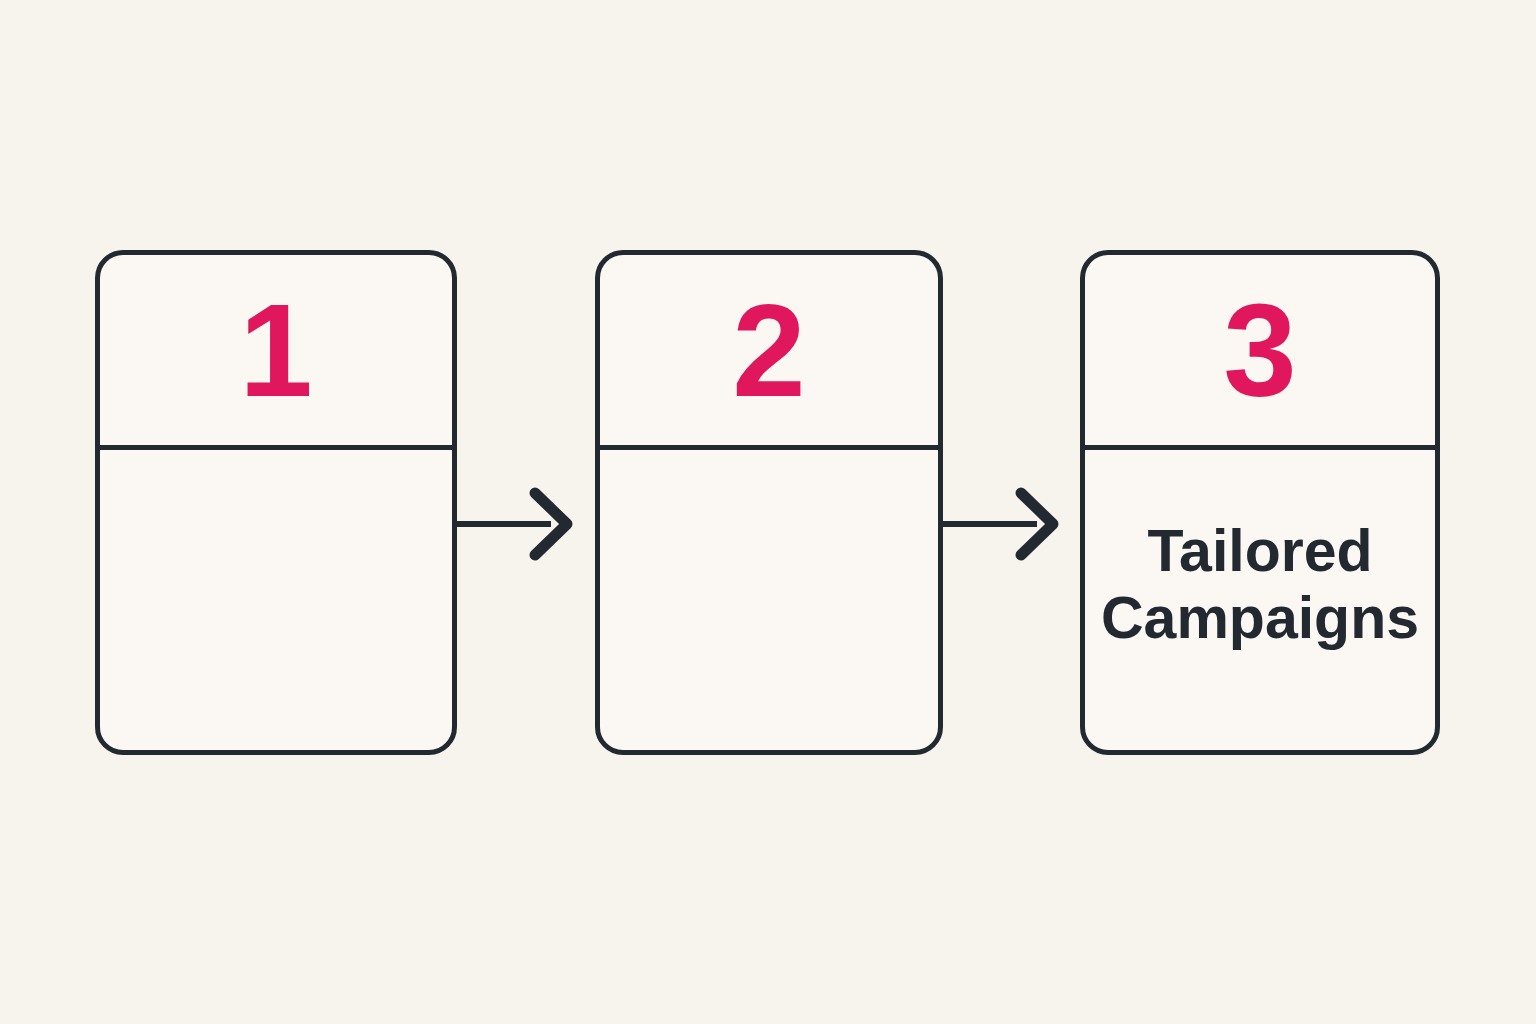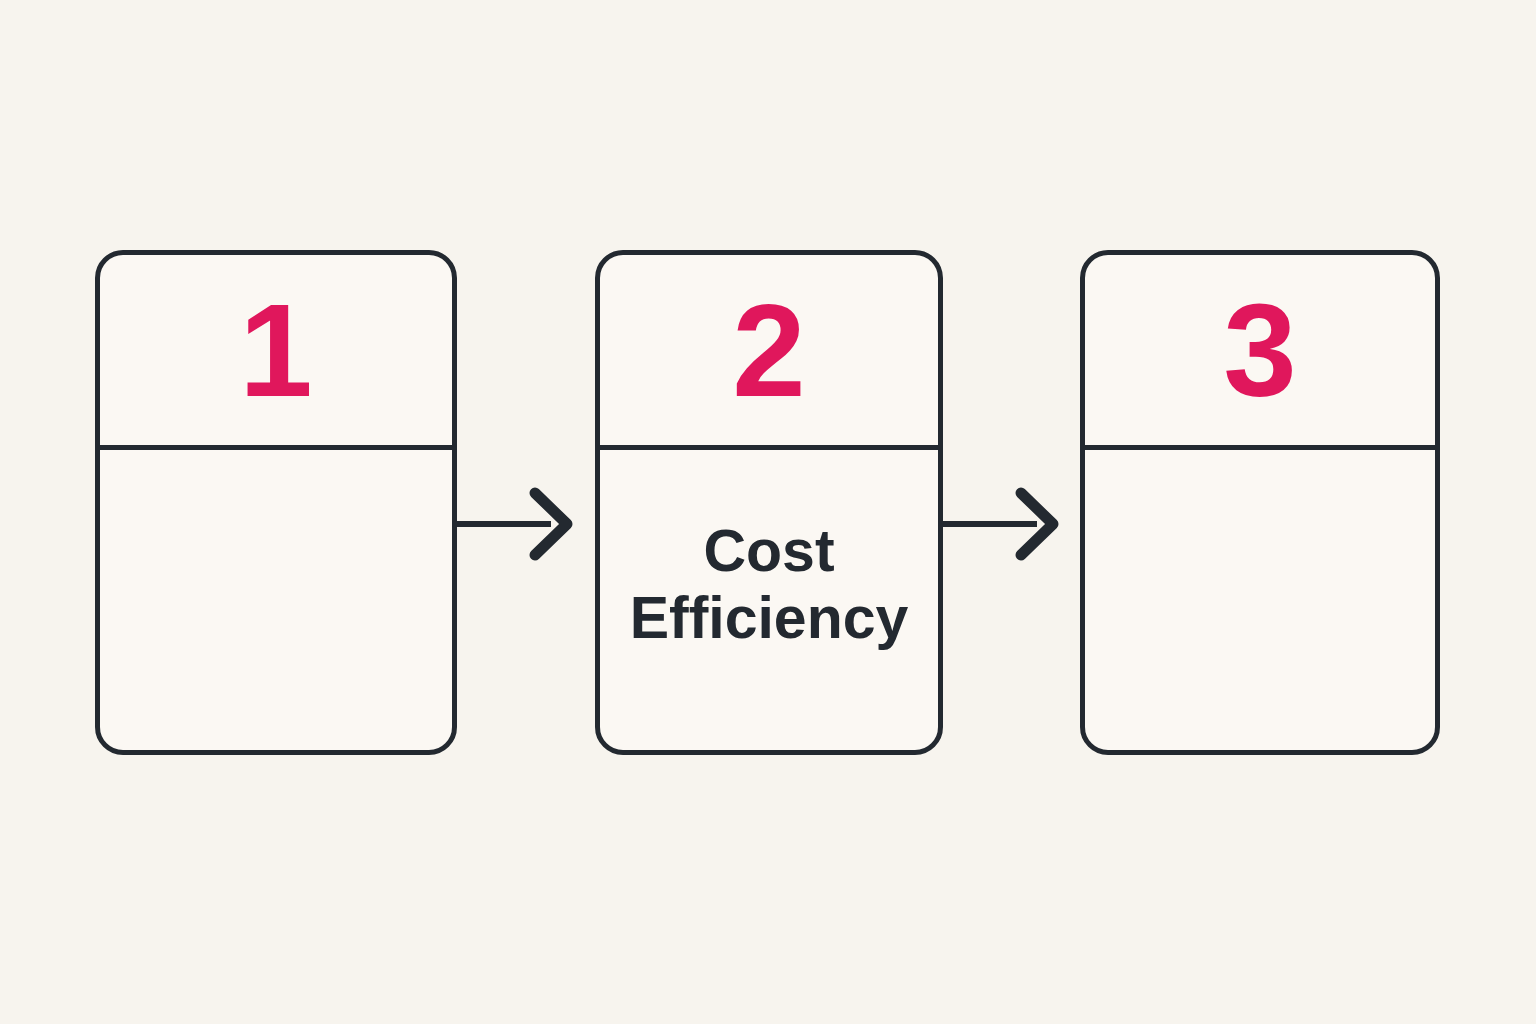--- a/index.html
+++ b/index.html
@@ -75,25 +75,25 @@
     <div class="card-number">1</div>
   </div>
 
   <svg class="arrow" style="left: 455px;" width="120" height="85" viewBox="0 0 120 85">
     <path class="shaft" d="M 2 42 H 96"></path>
     <path class="head" d="M 80 11 L 112 42 L 80 73"></path>
   </svg>
 
   <div class="card" style="left: 595px; width: 348px;">
     <div class="card-number">2</div>
-    <div class="card-label">Cost Efficiency</div>
   </div>
 
   <svg class="arrow" style="left: 941px;" width="120" height="85" viewBox="0 0 120 85">
     <path class="shaft" d="M 2 42 H 96"></path>
     <path class="head" d="M 80 11 L 112 42 L 80 73"></path>
   </svg>
 
   <div class="card" style="left: 1080px; width: 360px;">
     <div class="card-number">3</div>
+    <div class="card-label">Tailored Campaigns</div>
   </div>
 
 </div>
 
 </body></html>

